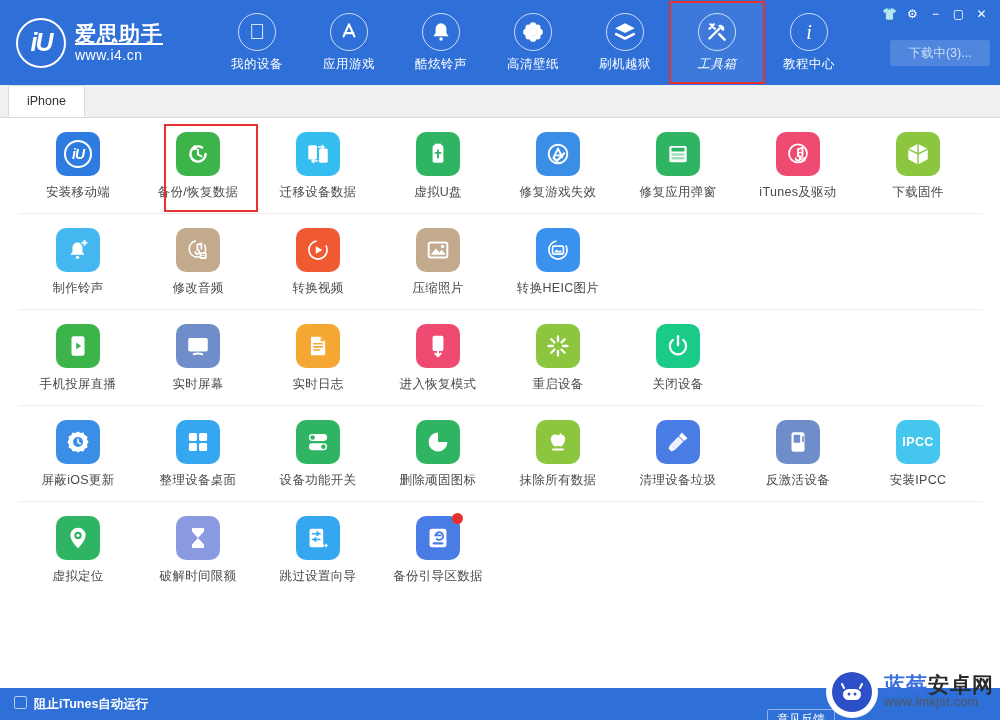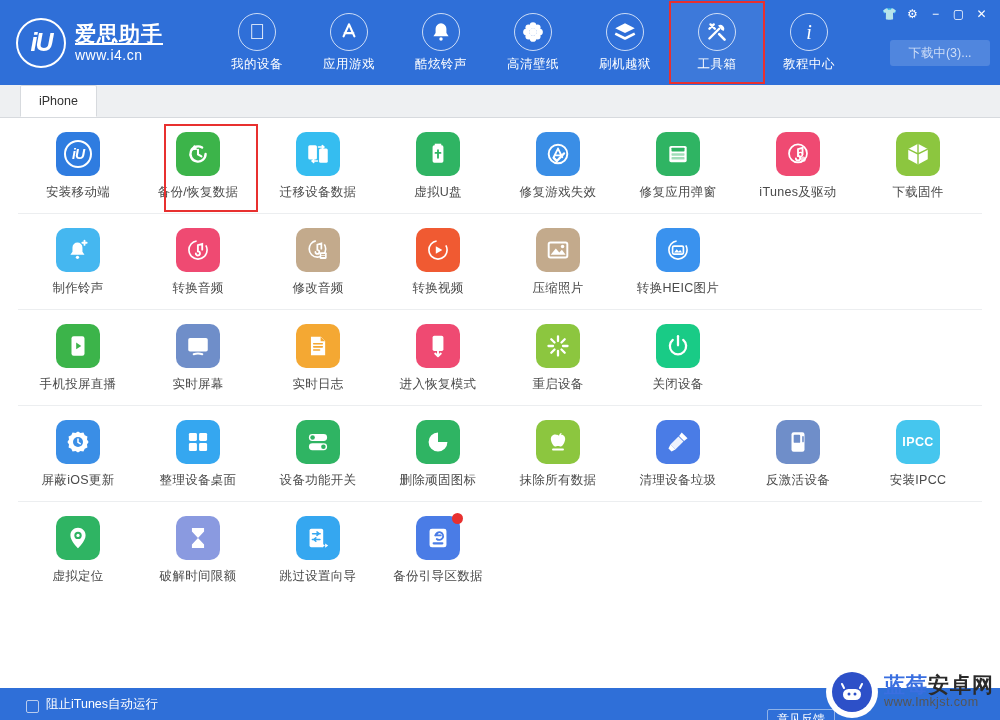--- a/index.html
+++ b/index.html
@@ -23,21 +23,21 @@
   }
   .logo-text { margin-left: 9px; color:#fff; }
   .logo-cn { font-size: 21px; font-weight: bold; letter-spacing: 1px; line-height: 1.15; text-decoration: underline; }
   .logo-url { font-size: 14px; letter-spacing: .5px; line-height:1.15; }
 
   .navs { display:flex; align-items:center; height: 85px; margin-left: 20px; }
   .nav-item {
     width: 92px; height: 79px; display:flex; flex-direction:column;
     align-items:center; justify-content:center; cursor:pointer; position: relative;
   }
-  .nav-item.selected { outline: 2px solid #e8302f; background: rgba(255,255,255,0.07); }
+  .nav-item.selected { outline: 2px solid #e8302f; background: rgba(255,255,255,0.07); font-style: italic; }
   .nav-ico {
     width: 38px; height: 38px; border-radius: 50%;
     border: 1.5px solid rgba(255,255,255,.75);
     display:flex; align-items:center; justify-content:center;
     color: #fff; font-size: 19px; margin-bottom: 5px;
   }
   .nav-label { color:#fff; font-size: 12.5px; letter-spacing: .5px; }
 
   .win-ctrls { position:absolute; right: 8px; top: 4px; display:flex; gap:2px; }
   .win-btn {
@@ -47,21 +47,21 @@
   .dl-btn {
     position:absolute; right: 10px; top: 40px;
     width: 100px; height: 26px; background: rgba(255,255,255,.16);
     border-radius: 3px; color: #cfdef7; font-size: 12.5px;
     display:flex; align-items:center; justify-content:center; cursor:pointer;
   }
 
   
   .tabbar {
     height: 33px; background: #eef0f2; border-bottom: 1px solid #d7dade;
-    display:flex; align-items: flex-end; flex: 0 0 33px; padding-left: 20px;
+    display:flex; align-items: flex-end; flex: 0 0 33px; padding-left: 8px;
   }
   .tab {
     height: 32px; min-width: 70px; padding: 0 18px; background: #fff;
     border: 1px solid #d7dade; border-bottom: 1px solid #fff;
     display:flex; align-items:center; justify-content:center;
     font-size: 12.5px; color: #333; cursor: pointer; border-radius: 2px 2px 0 0;
   }
 
   
   .content { flex: 1 1 auto; background: #fff; overflow: hidden; position: relative; padding: 0 18px; }
@@ -87,21 +87,21 @@
   .badge-dot {
     position:absolute; right: -3px; top: -3px; width: 11px; height: 11px;
     border-radius: 50%; background: #e8302f;
   }
 
   
   .footer {
     height: 32px; flex: 0 0 32px; background: #2f6fd8; display:flex;
     align-items:center; position: relative;
   }
-  .foot-left { display:flex; align-items:flex-end; margin-left: 26px; }
+  .foot-left { display:flex; align-items:flex-start; margin-left: 14px; font-weight: bold; }
   .chk {
     width: 13px; height: 13px; border: 1px solid #b9ccee; background: transparent;
     border-radius: 2px; margin-right: 7px;
   }
   .foot-txt { color:#fff; font-size: 12.5px; }
   .feedback-btn {
     position:absolute; right: 165px; top: 21px; height: 21px; padding: 0 9px;
     border: 1px solid #8fb2e8; border-radius: 2px; color:#fff; font-size: 12px;
     display:flex; align-items:center; cursor:pointer;
   }
@@ -309,29 +309,20 @@
         <div class="grid">
           <div class="cell">
             <div class="tile" style="background:#45b7f0">
               <svg width="26" height="26" viewBox="0 0 24 24">
                 <path d="M11.5 5 a4.6 4.6 0 0 1 4.6 4.6 v4 l1.9 2.8 H5 l1.9-2.8 v-4 A4.6 4.6 0 0 1 11.5 5z" fill="#ffffff"></path>
                 <circle cx="11.5" cy="18.7" r="1.5" fill="#ffffff"></circle>
                 <path d="M18 3.3 v4 M16 5.3 h4" stroke="#ffffff" stroke-width="1.7" stroke-linecap="round"></path>
               </svg>
             </div>
             <div class="cell-label">制作铃声</div>
-          </div>
-          <div class="cell">
-            <div class="tile" style="background:#ef4a72">
-              <svg width="26" height="26" viewBox="0 0 24 24">
-                <circle cx="12" cy="12" r="8.4" stroke="#ffffff" stroke-width="1.5" fill="none" stroke-dasharray="38 10"></circle>
-                <path d="M10 15.2 a1.9 1.9 0 1 0 1.9-1.9 V7.6 l4-1.1 v5.2" stroke="#ffffff" stroke-width="1.7" fill="none" stroke-linecap="round"></path>
-              </svg>
-            </div>
-            <div class="cell-label">转换音频</div>
           </div>
           <div class="cell">
             <div class="tile" style="background:#c3aa8c">
               <svg width="26" height="26" viewBox="0 0 24 24">
                 <circle cx="11.5" cy="11" r="7.6" stroke="#ffffff" stroke-width="1.5" fill="none" stroke-dasharray="34 9"></circle>
                 <path d="M9.6 13.8 a1.8 1.8 0 1 0 1.8-1.8 V7 l3.7-1 v4.8" stroke="#ffffff" stroke-width="1.6" fill="none" stroke-linecap="round"></path>
                 <rect x="13.5" y="14" width="6.5" height="6.2" rx="1" fill="#ffffff"></rect>
                 <path d="M15 16.2 h3.5 M15 18 h3.5" stroke="#c3aa8c" stroke-width="1.1"></path>
               </svg>
             </div>

